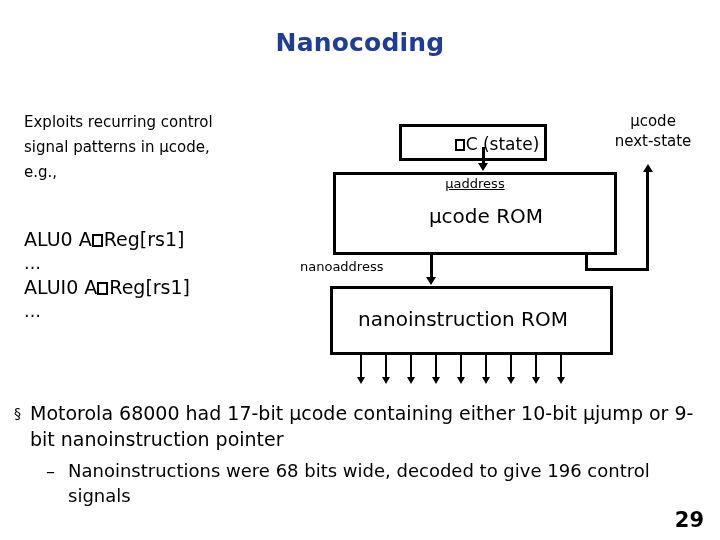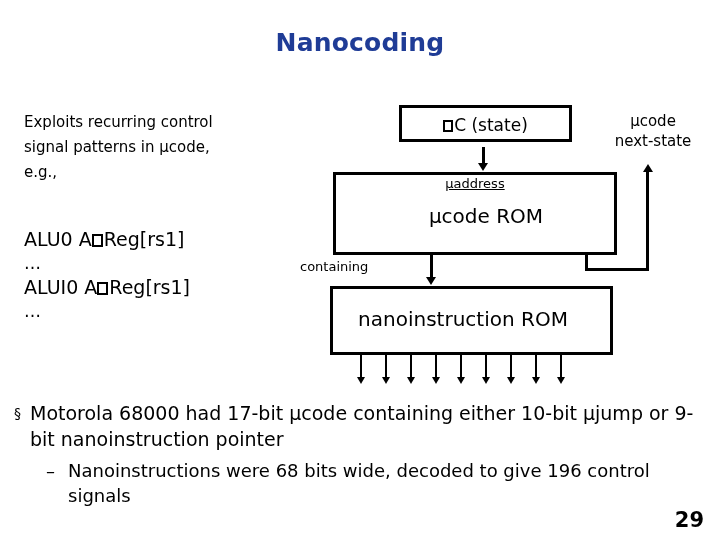--- a/index.html
+++ b/index.html
@@ -85,23 +85,24 @@
     background: #ffffff;
   }
   .dbox-label {
     position: absolute;
     width: 100%;
     text-align: center;
   }
 
   #box-upc {
     left: 399px;
-    top: 105px;
-    width: 173px;
+    top: 124px;
+    width: 148px;
     height: 37px;
+    padding-left: 24px;
   }
   #box-upc .dbox-label {
     top: 7px;
     font-size: 17px;
   }
 
   #box-ucode-rom {
     left: 333px;
     top: 172px;
     width: 284px;
@@ -282,21 +283,21 @@
 
   <div class="vline" style="left:482px; top:147px; height:17px;"></div>
   <div class="arrow-down" style="left:478px; top:163px;"></div>
 
   <div class="dbox" id="box-ucode-rom"></div>
   <div id="label-uaddress">µaddress</div>
   <div id="label-ucode-rom">µcode ROM</div>
 
   <div class="vline" style="left:430px; top:255px; height:23px;"></div>
   <div class="arrow-down" style="left:426px; top:277px;"></div>
-  <div id="label-nanoaddress">containing</div>
+  <div id="label-nanoaddress">nanoaddress</div>
 
   <div class="vline" style="left:585px; top:252px; height:19px;"></div>
   <div class="hline" style="left:585px; top:268px; width:64px;"></div>
   <div class="vline" style="left:646px; top:172px; height:99px;"></div>
   <div class="arrow-up" style="left:643px; top:164px;"></div>
   <div id="label-next-state">
     <div>µcode</div>
     <div>next-state</div>
   </div>
 

